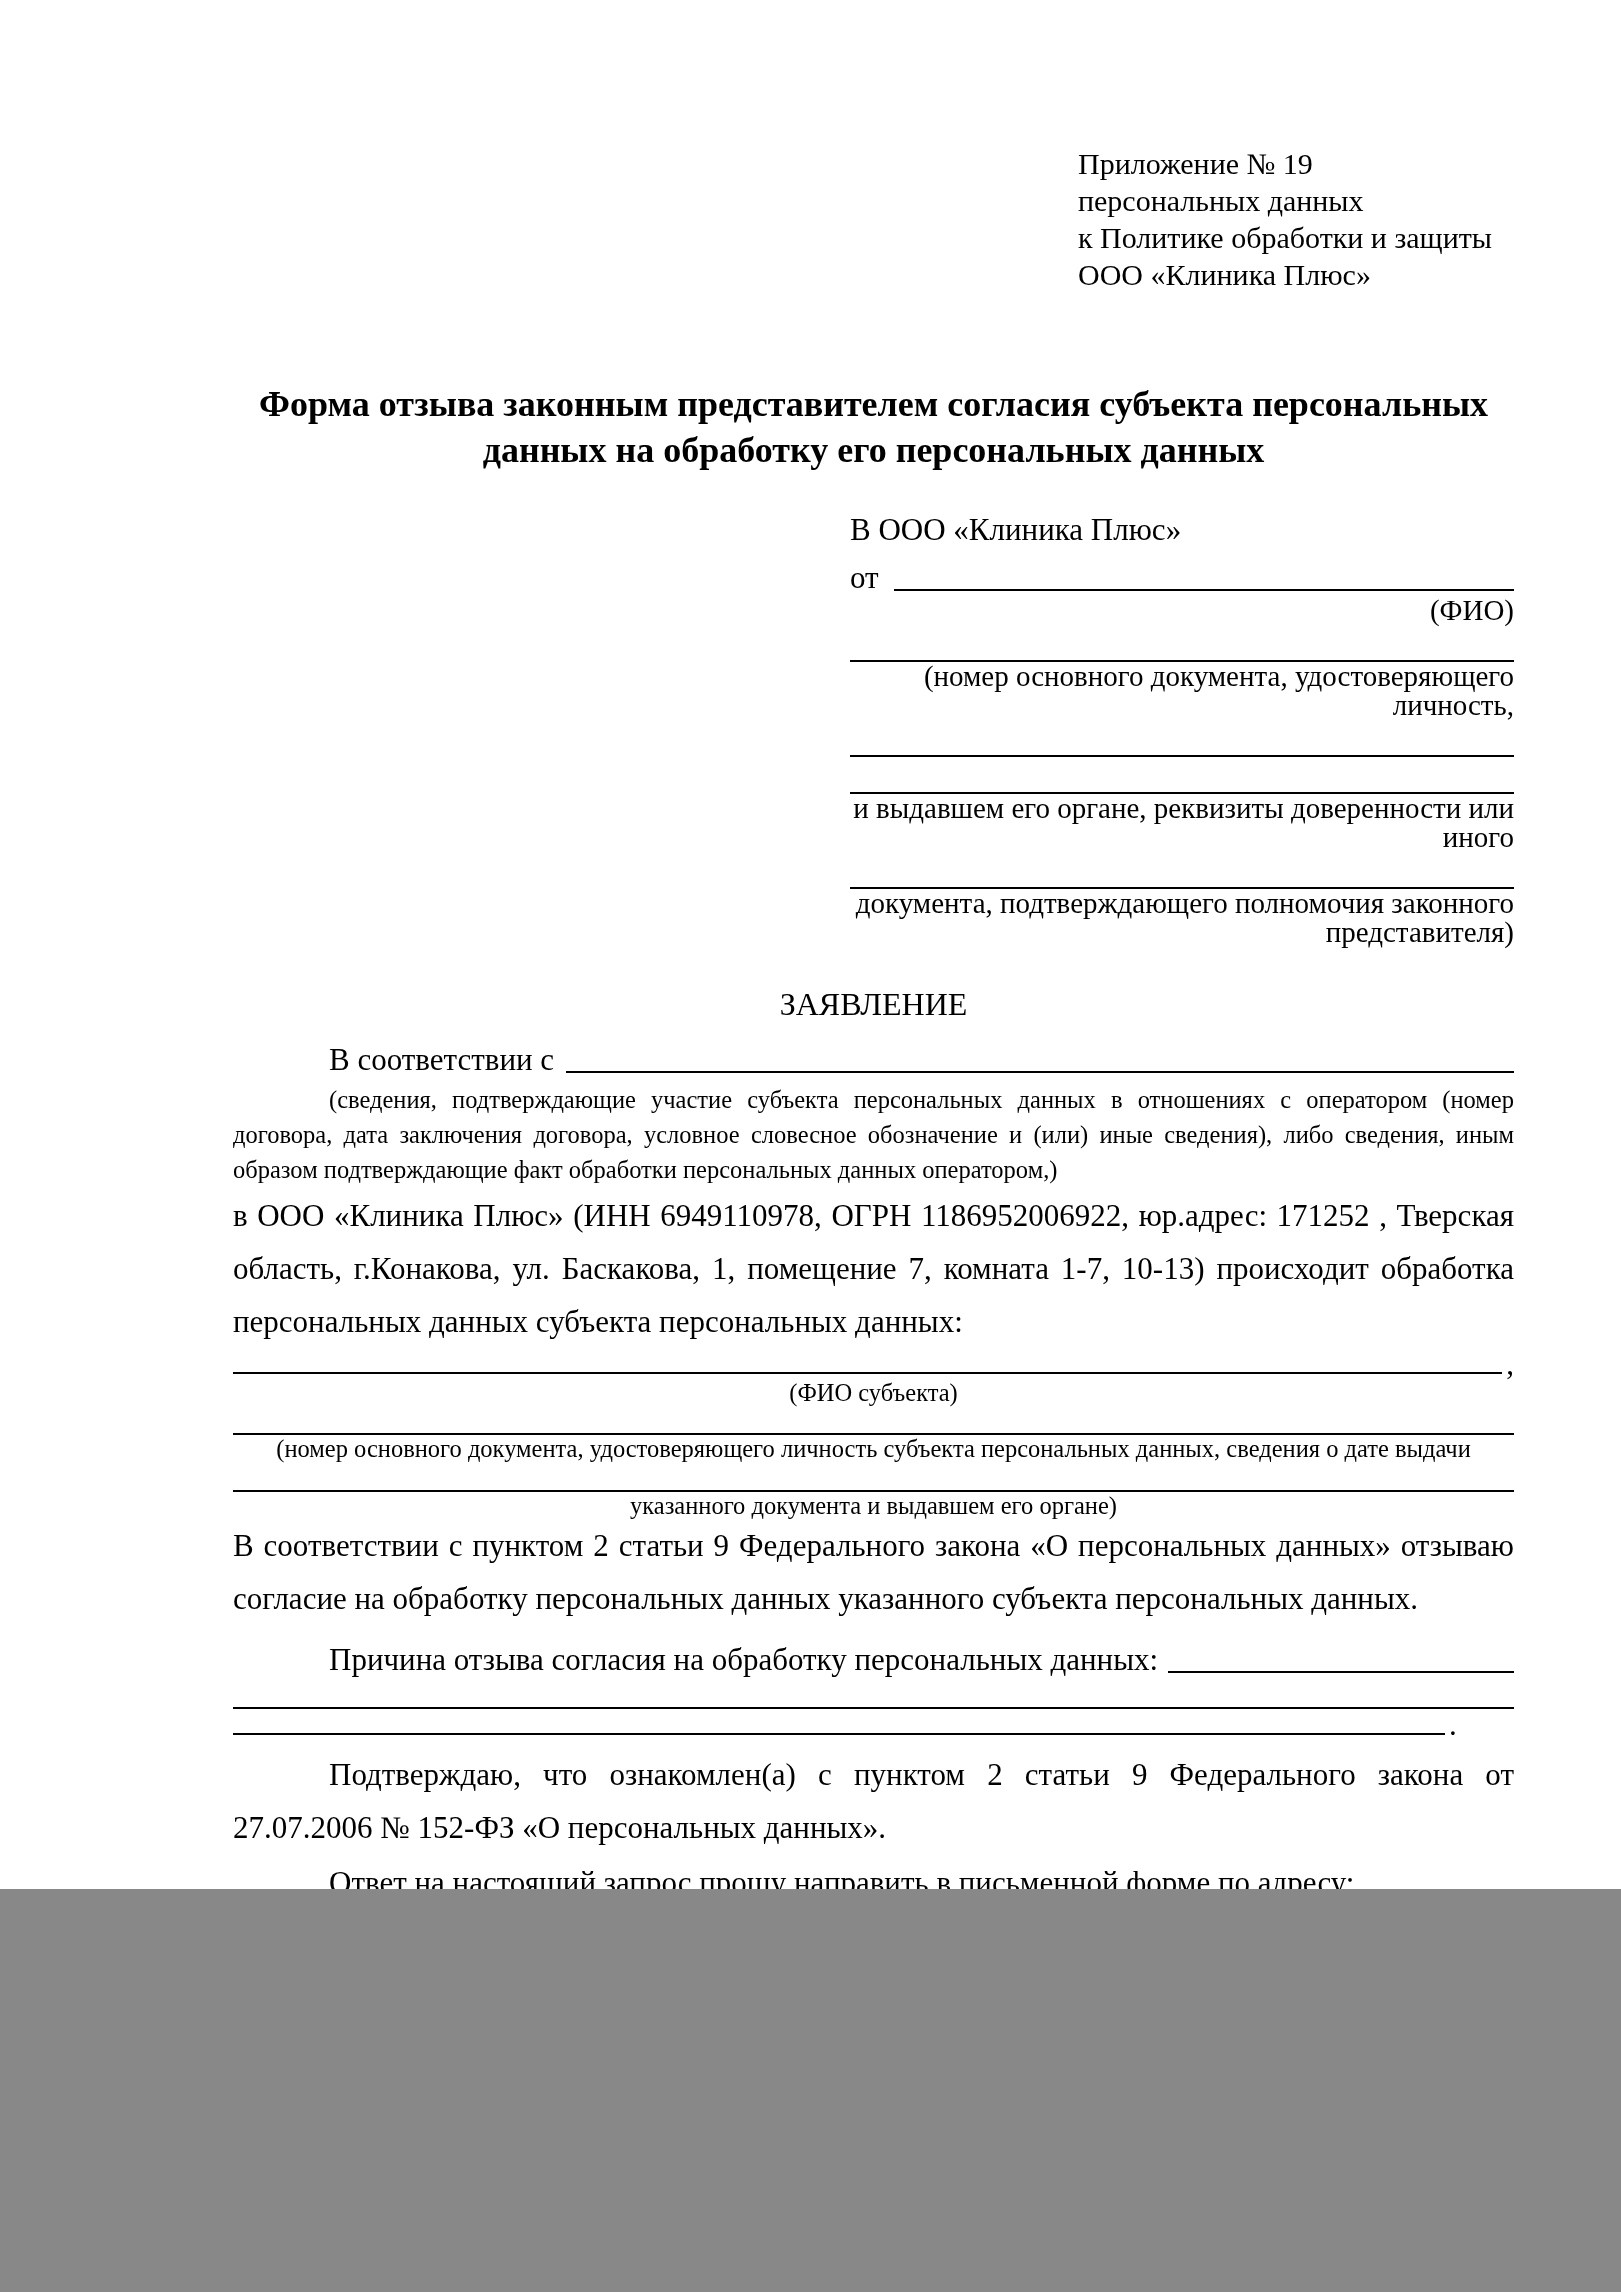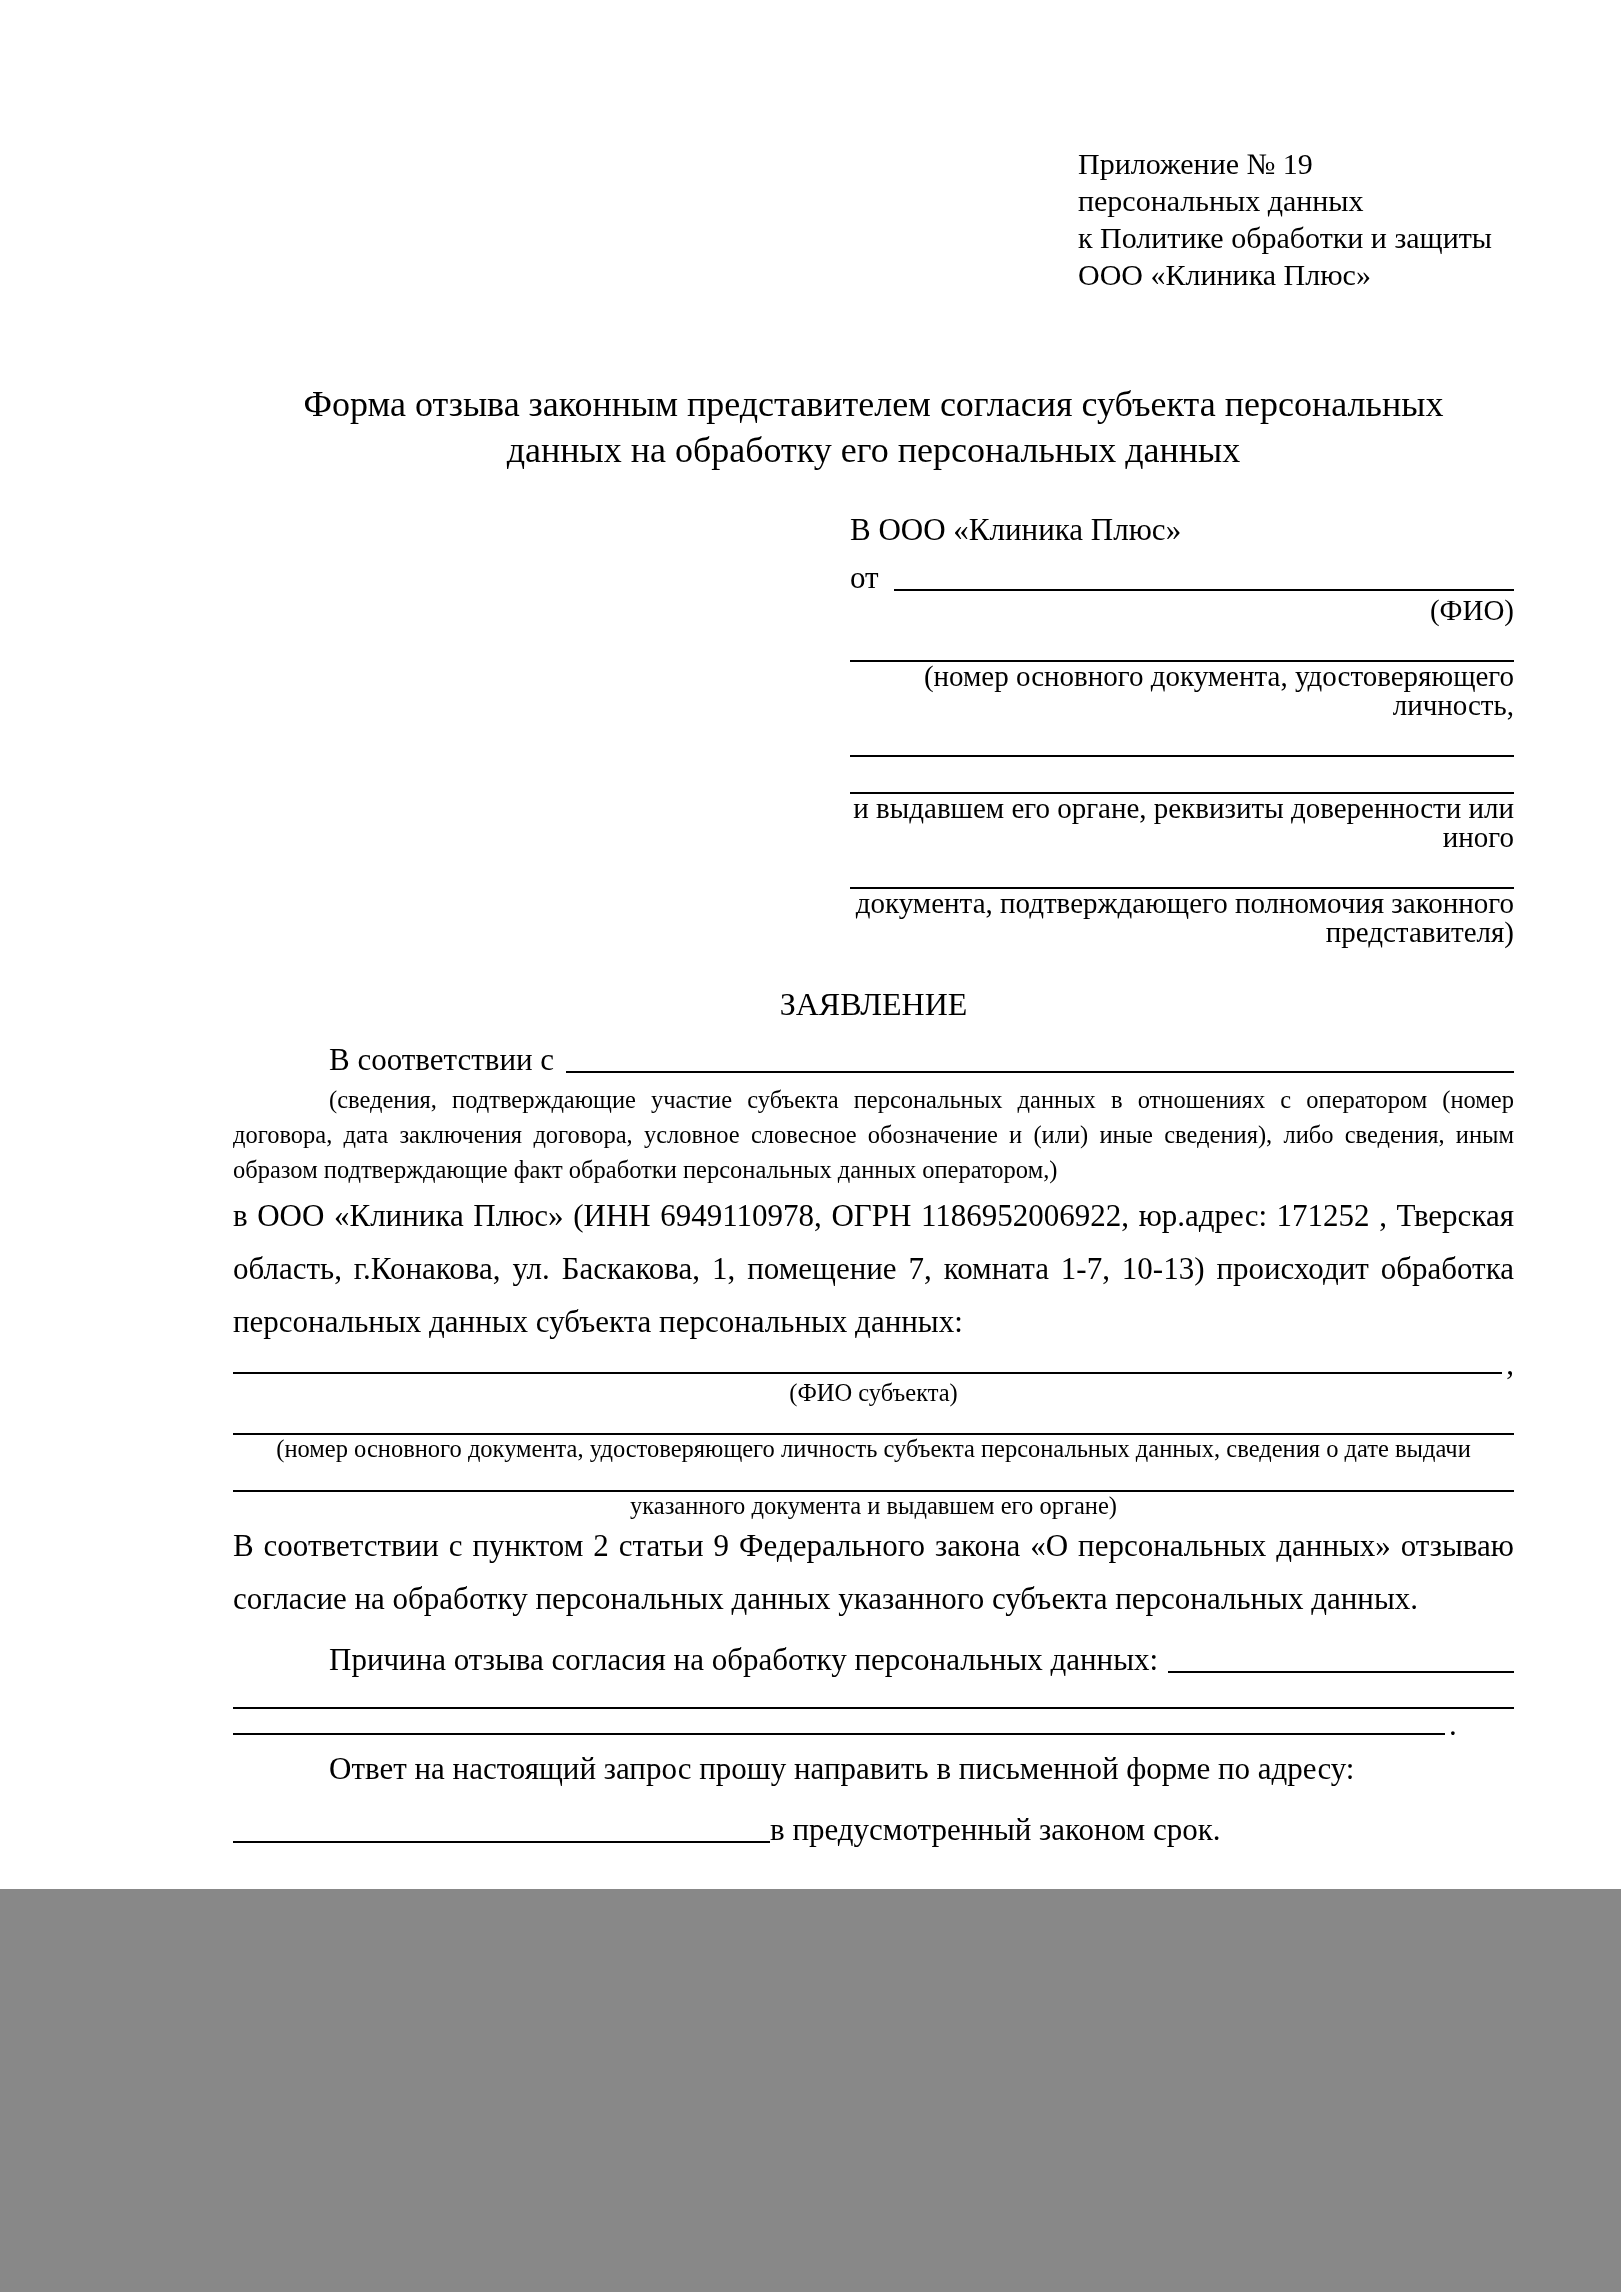--- a/index.html
+++ b/index.html
@@ -18,21 +18,21 @@
   }
 
   
   .appendix { margin-left: 845px; font-size: 30px; line-height: 37px; }
 
   
   .doc-title {
     margin: 88px auto 0;
     max-width: 1245px;
     text-align: center;
-    font-weight: normal;
+    font-weight: bold;
     font-size: 36px;
     line-height: 46px;
   }
 
   
   .addressee { margin-left: 617px; margin-top: 35px; }
   .addr-to { line-height: 43px; }
   .flex-row { display: flex; align-items: flex-end; }
   .from-row { height: 45px; }
   .from-label { padding-right: 15.7px; }
@@ -145,20 +145,21 @@
     <span class="reason-text">Причина отзыва согласия на обработку персональных данных:</span>
     <span class="fill"></span>
   </div>
 
   <div class="blank-rule"></div>
   <div class="rule-row h32">
     <span class="hr hr-almost"></span>
     <span class="punct">.</span>
   </div>
 
+  <div class="para indent confirm-para">Подтверждаю, что ознакомлен(а) с пунктом 2 статьи 9 Федерального закона от 27.07.2006 № 152-ФЗ «О персональных данных».</div>
 
   <div class="para indent reply-para">Ответ на настоящий запрос прошу направить в письменной форме по адресу:</div>
   <div class="flex-row addr-row">
     <span class="addr-hr"></span>
     <span>в предусмотренный законом срок.</span>
   </div>
 
   <div class="bottom-row">
     <div class="date-line">«___» _________20__г.</div>
     <div class="sign-group">

